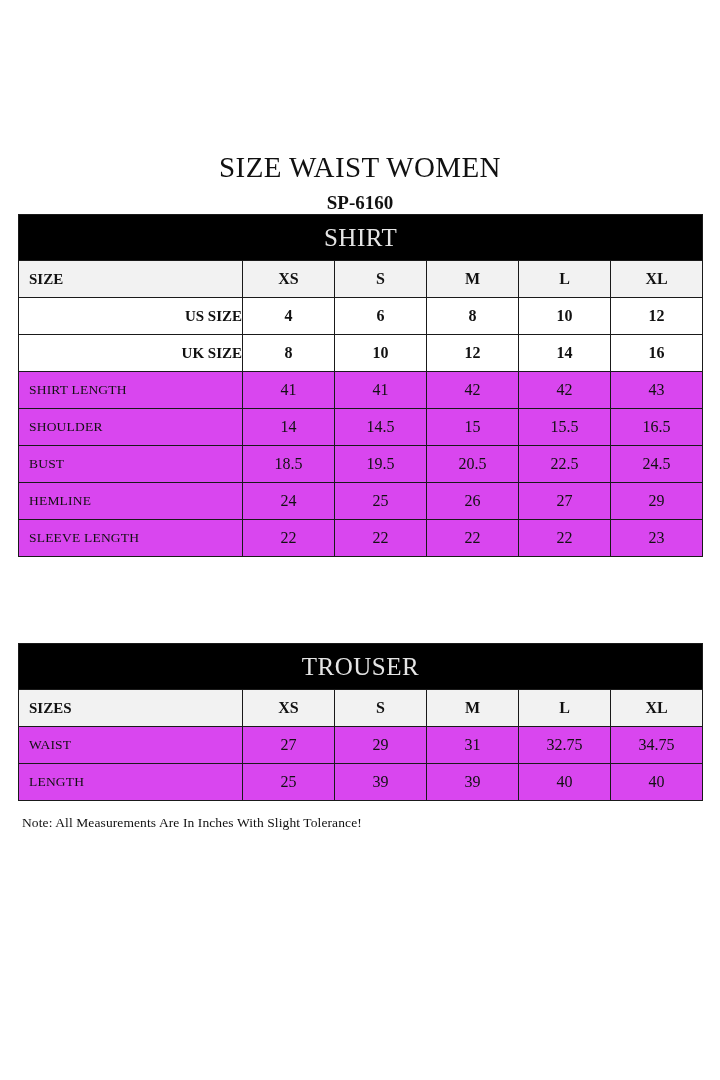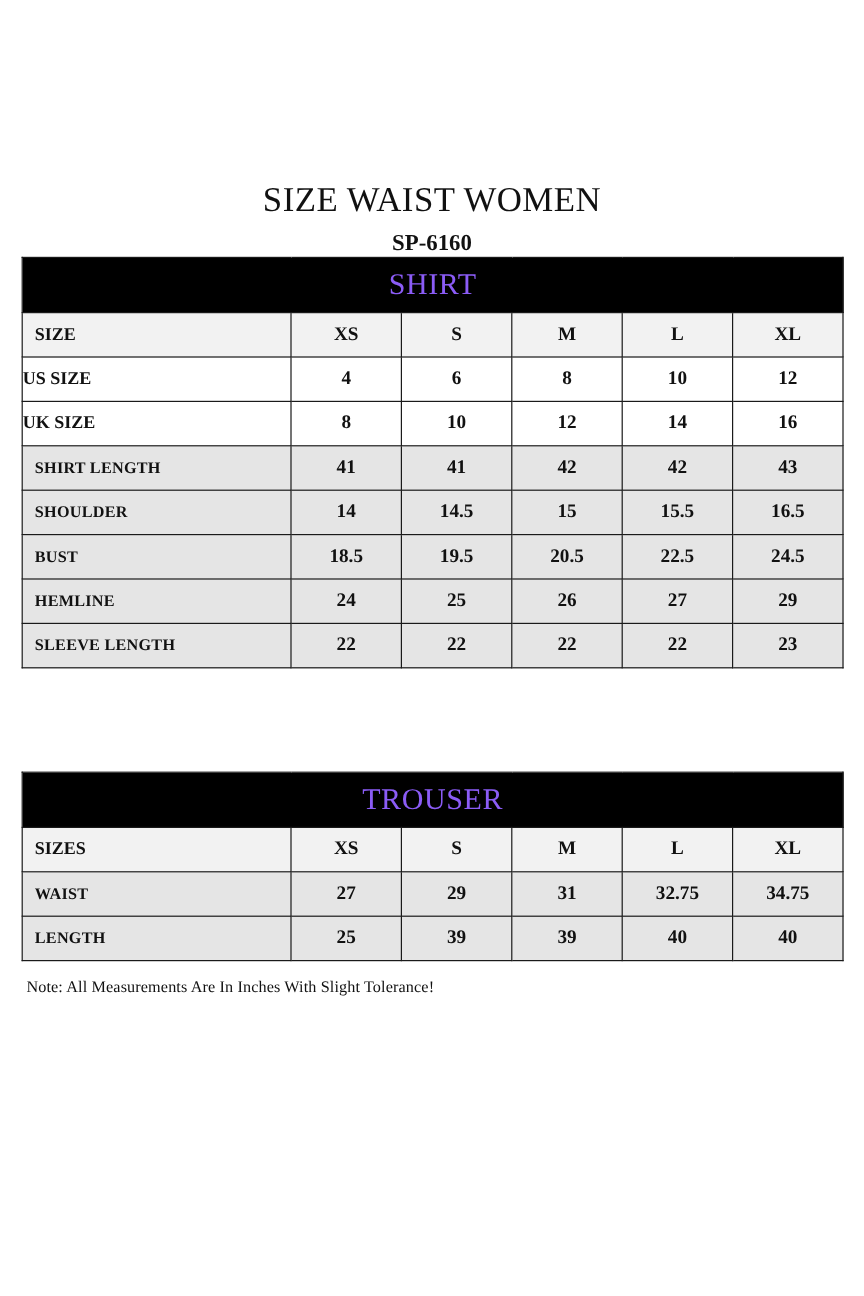--- a/index.html
+++ b/index.html
@@ -49,21 +49,21 @@
     table-layout: fixed;
   }
   table.size-table td, table.size-table th {
     border: 1px solid #1a1a1a;
     padding: 0;
     text-align: center;
     vertical-align: middle;
   }
   .banner td {
     background: #000000;
-    color: #8b5cf6;
+    color: #e5e5e5;
     font-size: 25px;
     height: 45px;
     font-weight: 400;
     letter-spacing: 0.5px;
     border: 1px solid #000000;
   }
   .hdr td {
     background: #f2f2f2;
     height: 36px;
     font-weight: bold;
@@ -75,29 +75,29 @@
     font-size: 15px;
     margin-top: 43px;
   }
   .bold-row td {
     height: 36px;
     font-weight: bold;
     font-size: 16px;
     background: #ffffff;
   }
   .bold-row td.label-cell {
-    text-align: left;
+    text-align: right;
     padding-left: 0;
     font-size: 15px;
   }
   tr.data-row td {
     height: 36px;
     font-size: 16px;
-    background: #e5e5e5;
-    font-weight: bold;
+    background: #d946ef;
+    font-weight: normal;
   }
   tr.data-row td.label-cell {
     text-align: left;
     padding-left: 10px;
     font-size: 13.5px;
     letter-spacing: 0.2px;
   }
   .col-label { width: 224px; }
   .col-size { width: 92px; }
   .spacer-1 { height: 86px; }

